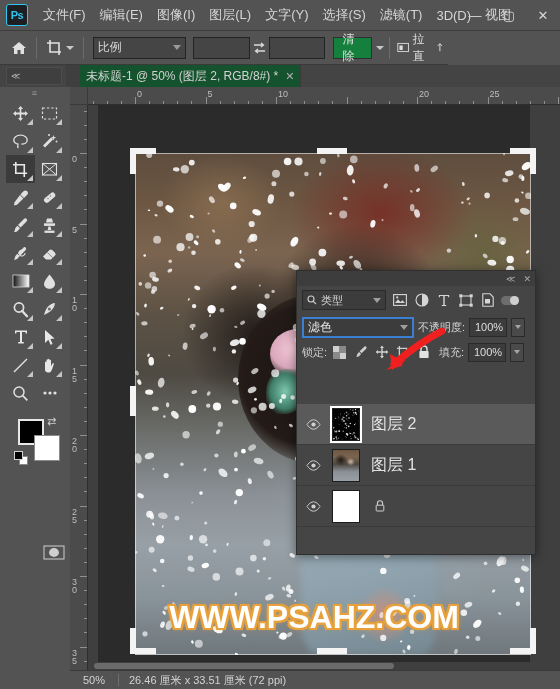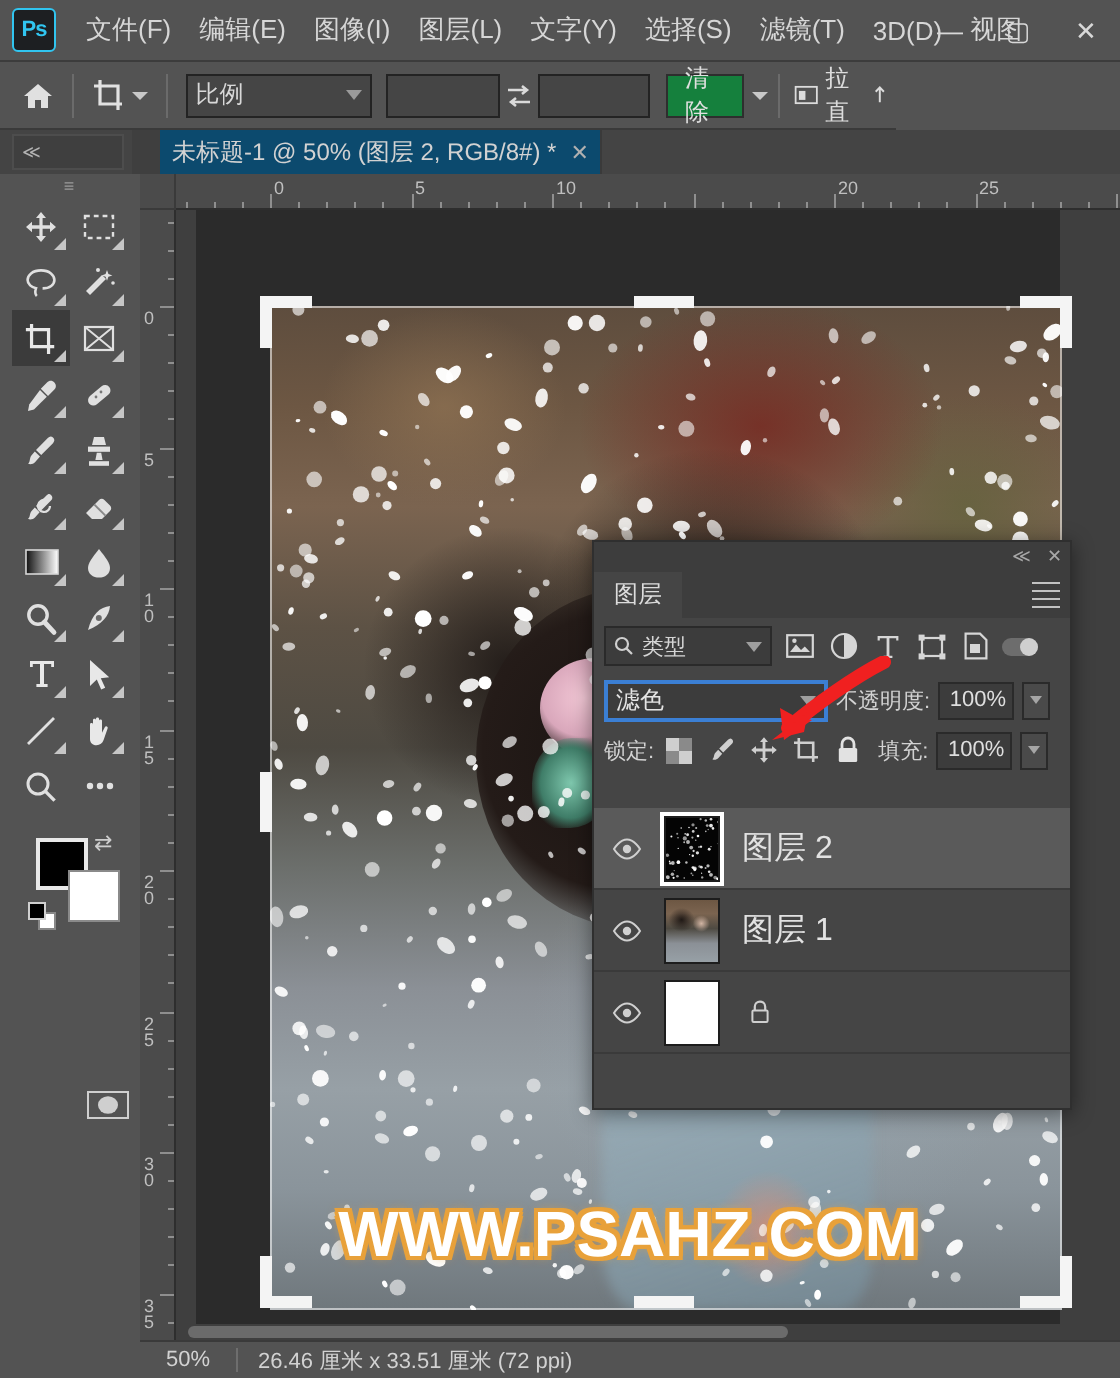--- a/index.html
+++ b/index.html
@@ -97,21 +97,21 @@
     background: #3f3f3f; border: 1px solid #4d4d4d;
     color: #b4b4b4; font-size: 9px;
     display: flex; align-items: center; padding-left: 4px;
   }
   .dochandle {
     position: absolute; left: 66px; top: 0px; width: 14px; height: 22px;
     background: #3f3f3f;
   }
   .doctab {
     position: absolute; left: 80px; top: 0px; height: 22px;
-    background: #0c4a6e;
+    background: #14532d;
     display: flex; align-items: center; padding: 0 6px;
     color: #d2d2d2; font-size: 12px; white-space: nowrap;
     border-right: 1px solid #3a3a3a;
   }
   .doctab .xclose { margin-left: 7px; color: #b0b0b0; font-size: 11px; }
 
   
   .toolbar {
     position: absolute; left: 0; top: 87px; width: 70px; height: 595px;
     background: #535353;
@@ -1237,29 +1237,20 @@
     <div class="hscroll-thumb"></div>
   </div>
 
   <div class="panel">
 
     <div class="panel-topbar">
       <span class="ptb-btn">≪</span>
       <span class="ptb-btn">✕</span>
     </div>
 
-    <div class="panel-tabs">
-      <div class="panel-tab">图层</div>
-      <div class="panel-menu">
-        <span></span>
-          <span></span>
-          <span></span>
-          <span></span>
-      </div>
-    </div>
 
     <div class="filter-row">
       <div class="filter-sel">
         <svg width="10" height="10" viewBox="0 0 10 10">
             <circle cx="4" cy="4" r="3" stroke="#cfcfcf" stroke-width="1.1" fill="none"></circle>
             <path d="M6.3 6.3 L9 9" stroke="#cfcfcf" stroke-width="1.1"></path>
           </svg>
         <span style="flex:1">类型</span>
         <span style="width:0;height:0;border-left:4px solid transparent;border-right:4px solid transparent;border-top:5px solid #9e9e9e;"></span>
       </div>

